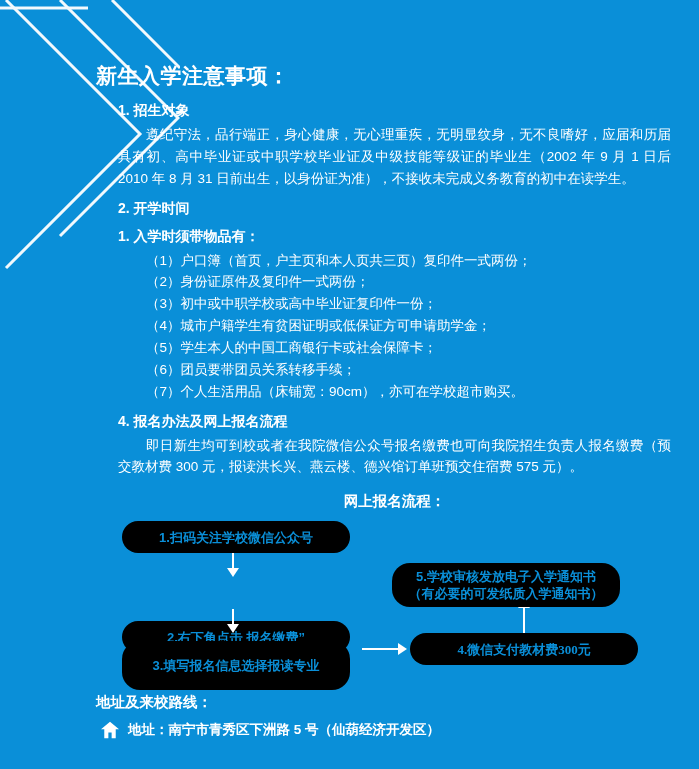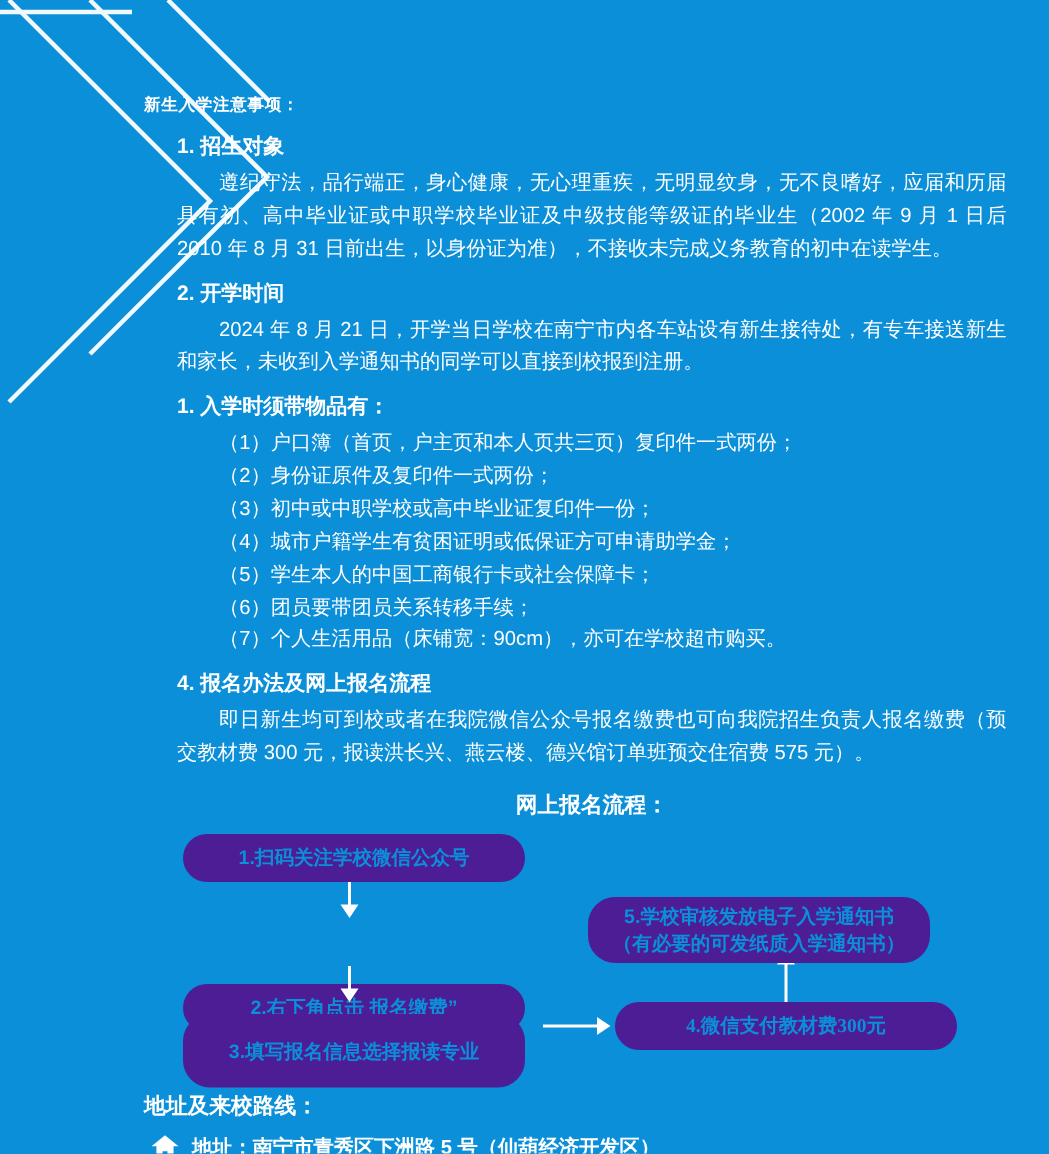--- a/index.html
+++ b/index.html
@@ -23,21 +23,21 @@
     height: 330px;
     pointer-events: none;
   }
   .content {
     position: absolute;
     left: 96px;
     top: 62px;
     right: 28px;
   }
   .h1 {
-    font-size: 11px;
+    font-size: 21px;
     font-weight: bold;
     letter-spacing: 0.5px;
     margin-bottom: 12px;
   }
   .h2 {
     font-size: 14px;
     font-weight: bold;
     margin: 10px 0 4px 22px;
   }
   .para {
@@ -61,21 +61,21 @@
   }
 
   
   .flow {
     position: relative;
     margin: 10px 0 0 22px;
     height: 152px;
   }
   .fbox {
     position: absolute;
-    background: #4c1d95;
+    background: #000000;
     color: #0a8fd8;
     border-radius: 18px;
     font-weight: bold;
     font-size: 13px;
     display: flex;
     align-items: center;
     justify-content: center;
     text-align: center;
     box-sizing: border-box;
     line-height: 1.35;
@@ -176,21 +176,20 @@
 </svg>
 
 <div class="content">
 
   <div class="h1">新生入学注意事项：</div>
 
   <div class="h2">1. 招生对象</div>
   <p class="para">遵纪守法，品行端正，身心健康，无心理重疾，无明显纹身，无不良嗜好，应届和历届具有初、高中毕业证或中职学校毕业证及中级技能等级证的毕业生（2002 年 9 月 1 日后 2010 年 8 月 31 日前出生，以身份证为准），不接收未完成义务教育的初中在读学生。</p>
 
   <div class="h2">2. 开学时间</div>
-  <p class="para">2024 年 8 月 21 日，开学当日学校在南宁市内各车站设有新生接待处，有专车接送新生和家长，未收到入学通知书的同学可以直接到校报到注册。</p>
 
   <div class="h2">1. 入学时须带物品有：</div>
   <div class="listitem">（1）户口簿（首页，户主页和本人页共三页）复印件一式两份；</div>
   <div class="listitem">（2）身份证原件及复印件一式两份；</div>
   <div class="listitem">（3）初中或中职学校或高中毕业证复印件一份；</div>
   <div class="listitem">（4）城市户籍学生有贫困证明或低保证方可申请助学金；</div>
   <div class="listitem">（5）学生本人的中国工商银行卡或社会保障卡；</div>
   <div class="listitem">（6）团员要带团员关系转移手续；</div>
   <div class="listitem">（7）个人生活用品（床铺宽：90cm），亦可在学校超市购买。</div>
 

